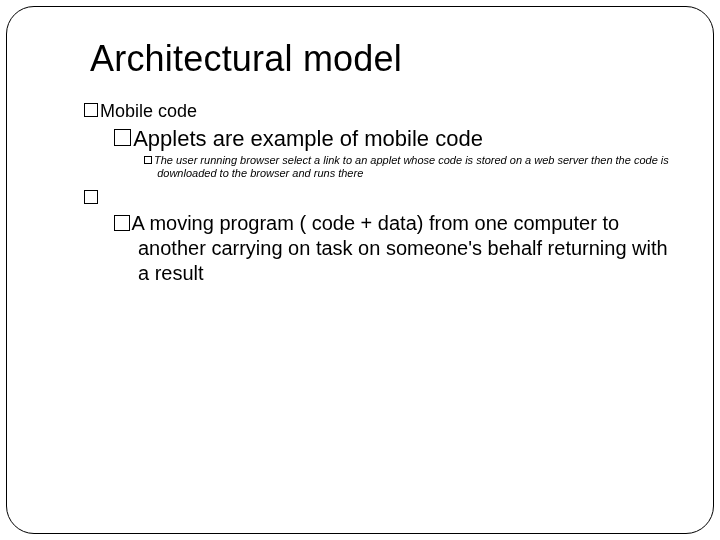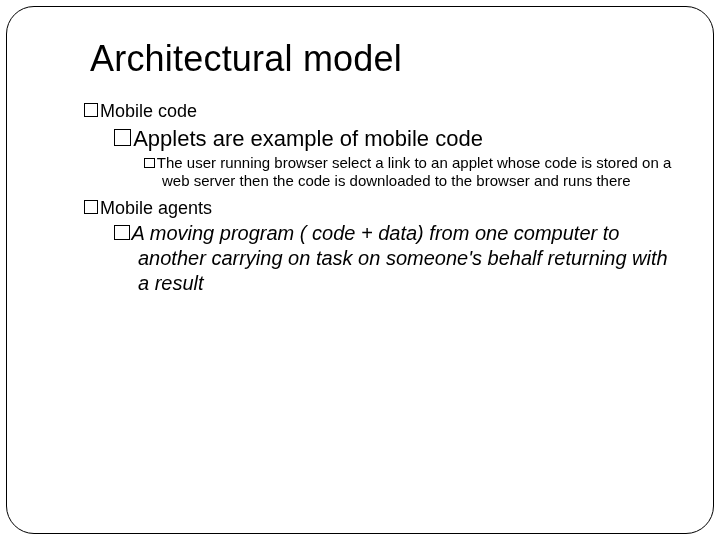--- a/index.html
+++ b/index.html
@@ -38,31 +38,31 @@
     font-size: 18px;
     margin: 6px 0 2px 44px;
     line-height: 1.25;
   }
   .lvl2 {
     font-size: 22px;
     margin: 2px 0 2px 74px;
     line-height: 1.25;
   }
   .lvl3 {
-    font-size: 15px;
+    font-size: 11px;
     margin: 2px 0 6px 104px;
     line-height: 1.22;
     max-width: 540px;
+    font-style: italic;
   }
   .lvl2b {
     font-size: 20px;
     margin: 2px 0 2px 74px;
     line-height: 1.25;
     max-width: 560px;
-    font-style: italic;
   }
   .bullet {
     display: inline-block;
     width: 0.78em;
     height: 0.78em;
     border: 1.8px solid #000;
     box-sizing: border-box;
     vertical-align: baseline;
     margin-right: 2px;
     position: relative;
@@ -106,21 +106,21 @@
   </div>
 
   <div class="lvl3">
     <span class="hang">
       <span class="bullet-sm"></span><span>The user running browser select a link to an applet whose code is stored on a web server then the code is downloaded to the browser and runs there</span>
     </span>
   </div>
 
   <div class="lvl1">
     <span class="hang">
-      <span class="bullet"></span><span>Mobile agents</span>
+      <span class="bullet"></span>
     </span>
   </div>
 
   <div class="lvl2b">
     <span class="hang">
       <span class="bullet"></span><span>A moving program ( code + data) from one computer to another carrying on task on someone's behalf returning with a result</span>
     </span>
   </div>
 </div>
 

